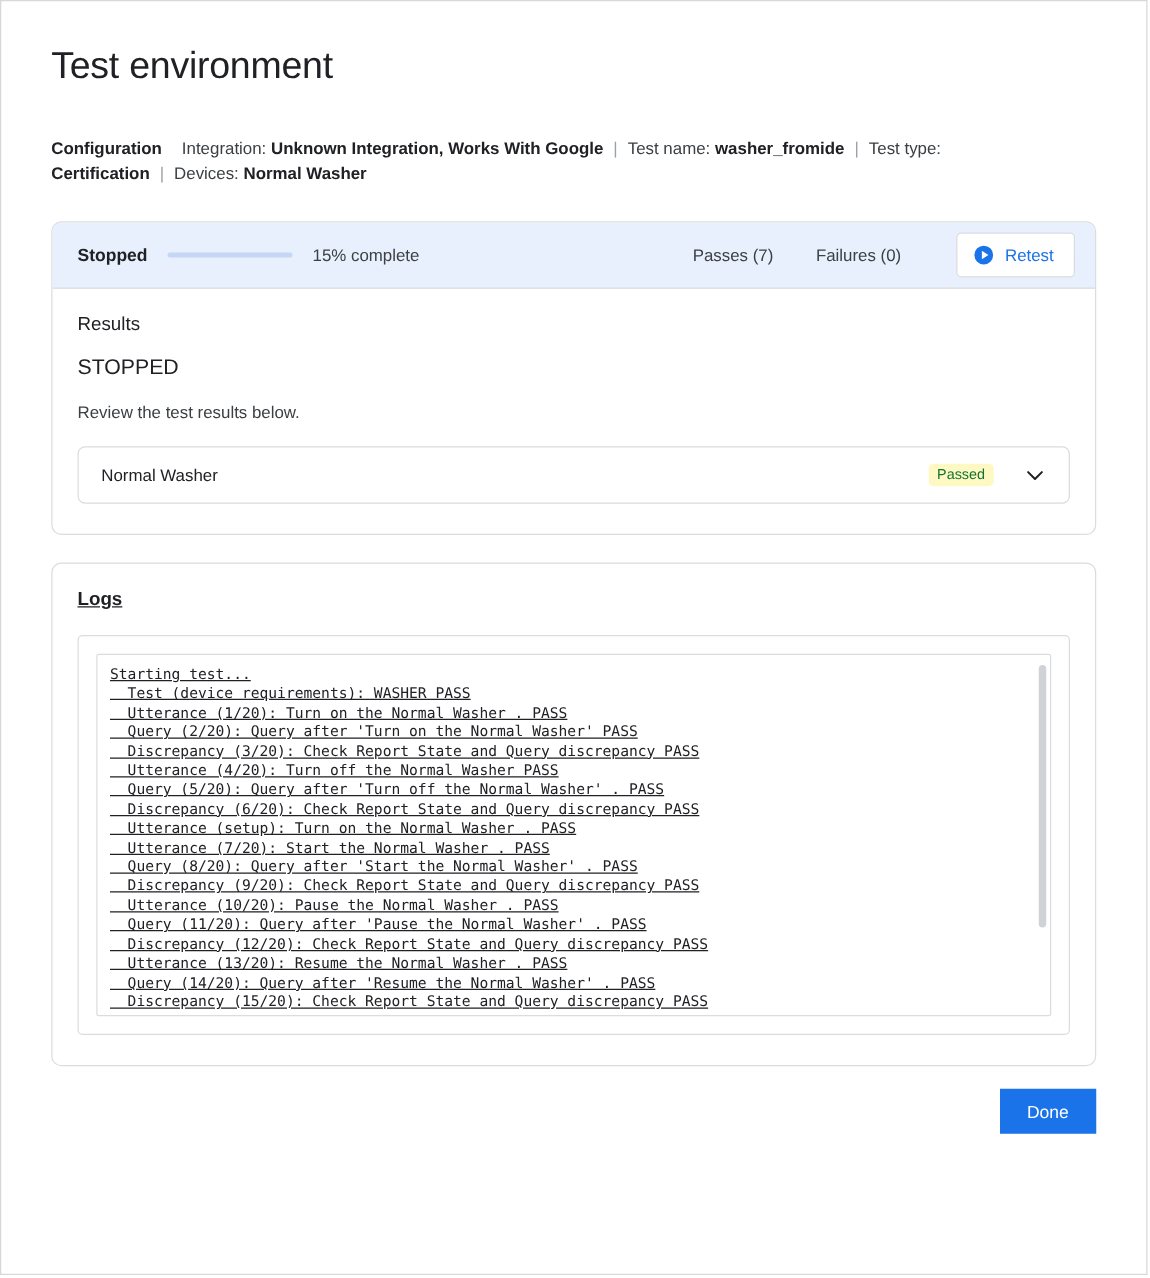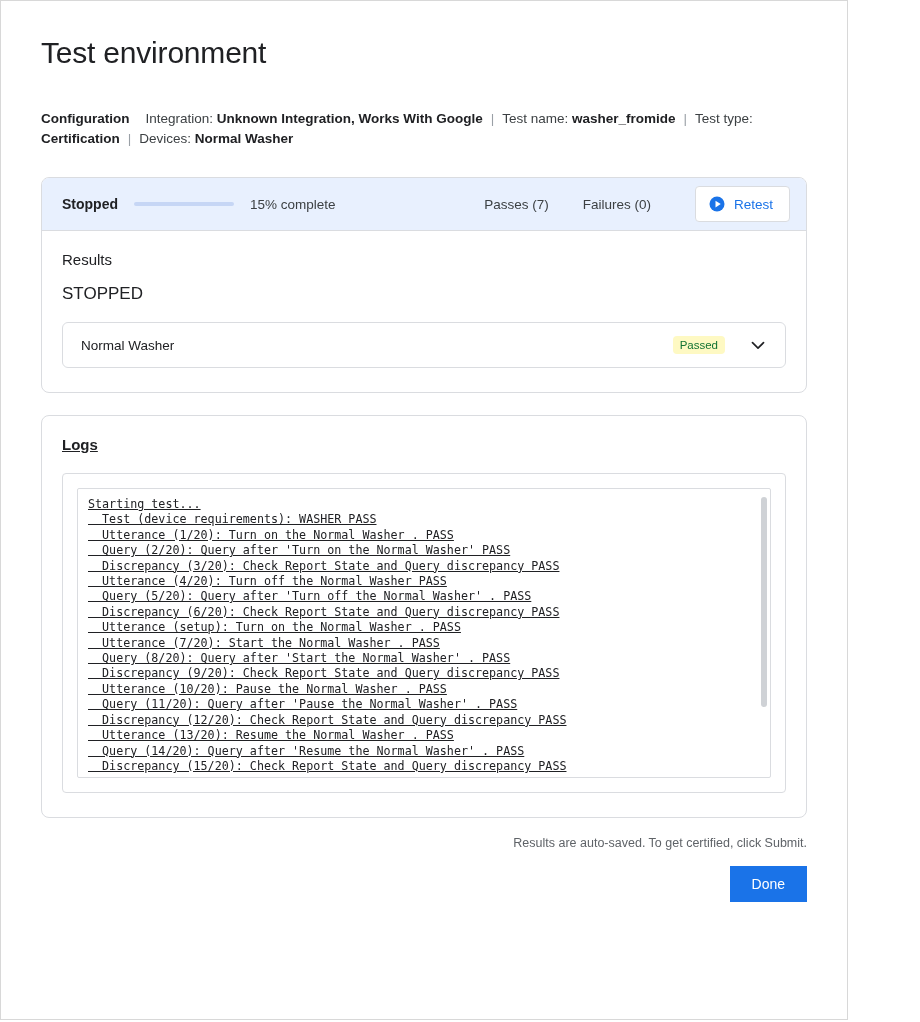--- a/index.html
+++ b/index.html
@@ -9,21 +9,21 @@
   }
   body {
     width: 920px;
     height: 1022px;
     font-family: "Liberation Sans", sans-serif;
     color: #202124;
     -webkit-font-smoothing: antialiased;
   }
   .page {
     position: relative;
-    width: 848px;
+    width: 918px;
     height: 1020px;
     margin: 0;
     border: 1px solid #d8d8d8;
     box-sizing: border-box;
     background: #fff;
     overflow: hidden;
   }
   .content {
     padding: 24px 40px 0 40px;
   }
@@ -297,20 +297,21 @@
               <polygon points="10,7.5 17,12 10,16.5" fill="#ffffff"></polygon>
             </svg>
           </span>
           <span>Retest</span>
         </span>
       </div>
 
       <div class="results-body">
         <div class="results-heading">Results</div>
         <div class="results-state">STOPPED</div>
+        <div class="results-desc">Review the test results below.</div>
 
         <div class="device-row">
           <span class="device-name">Normal Washer</span>
           <span class="badge-passed">Passed</span>
           <span class="chevron">
             <svg width="22" height="22" viewBox="0 0 24 24" aria-hidden="true">
               <path d="M6 9.5 L12 15.5 L18 9.5" fill="none" stroke="#202124" stroke-width="1.8" stroke-linecap="round" stroke-linejoin="round"></path>
             </svg>
           </span>
         </div>
@@ -342,16 +343,15 @@
           <div class="logs-scrollbar">
             <div class="logs-thumb"></div>
           </div>
         </div>
       </div>
     </div>
 
   </div>
 
   <div class="footer">
-    <div class="autosave-note">Results are auto-saved. To get certified, click Submit.</div>
     <button class="done-btn">Done</button>
   </div>
 </div>
 
 </body></html>

